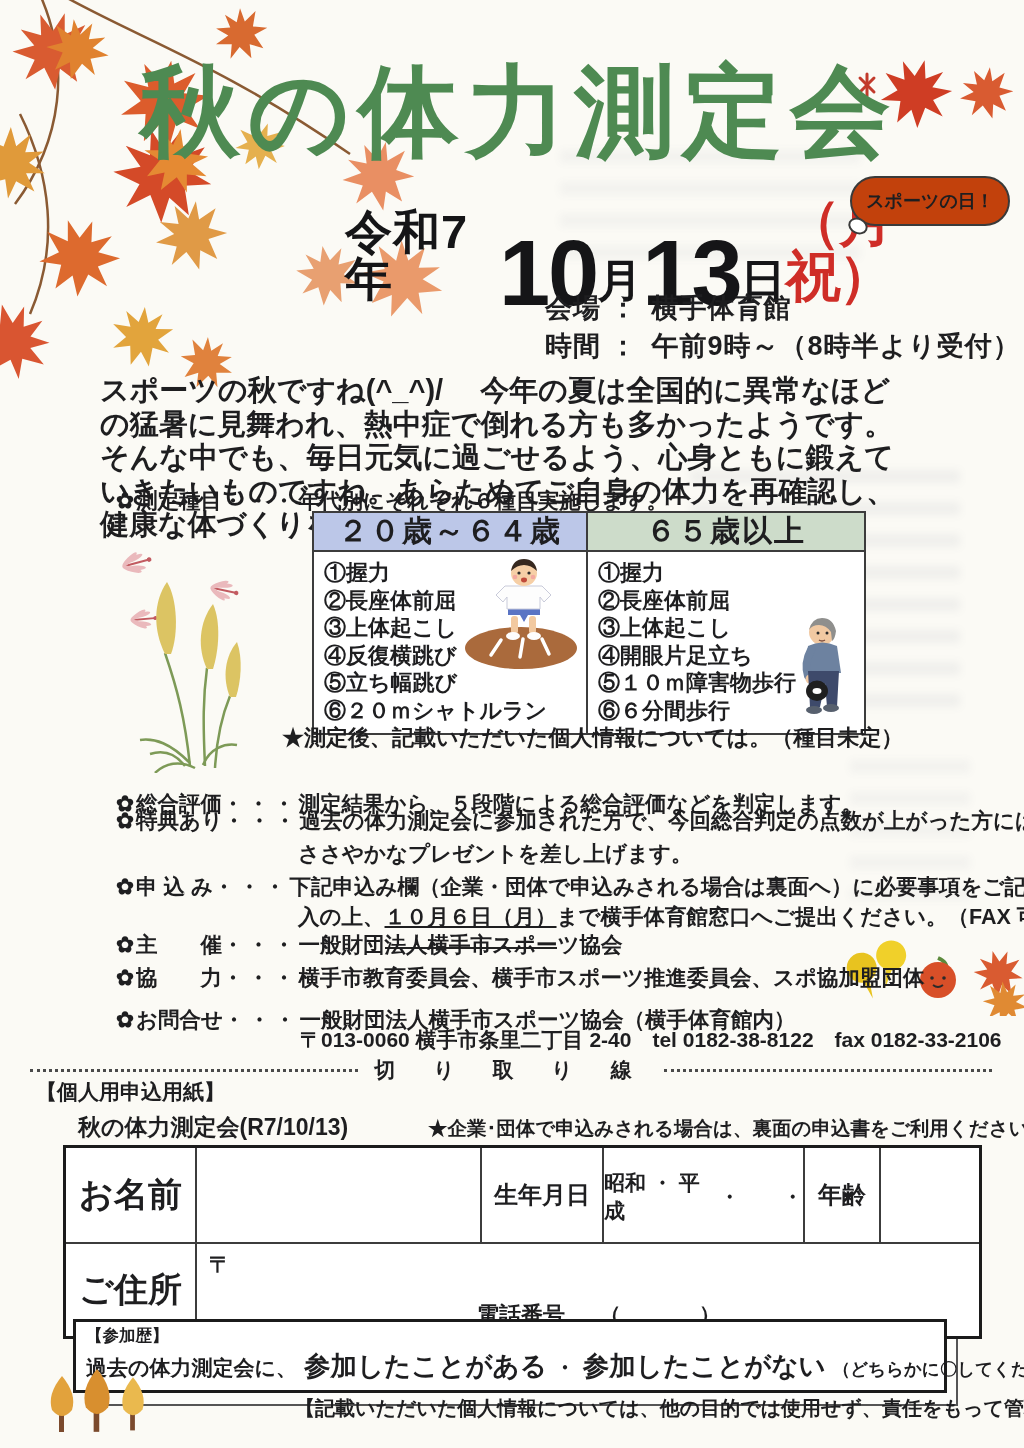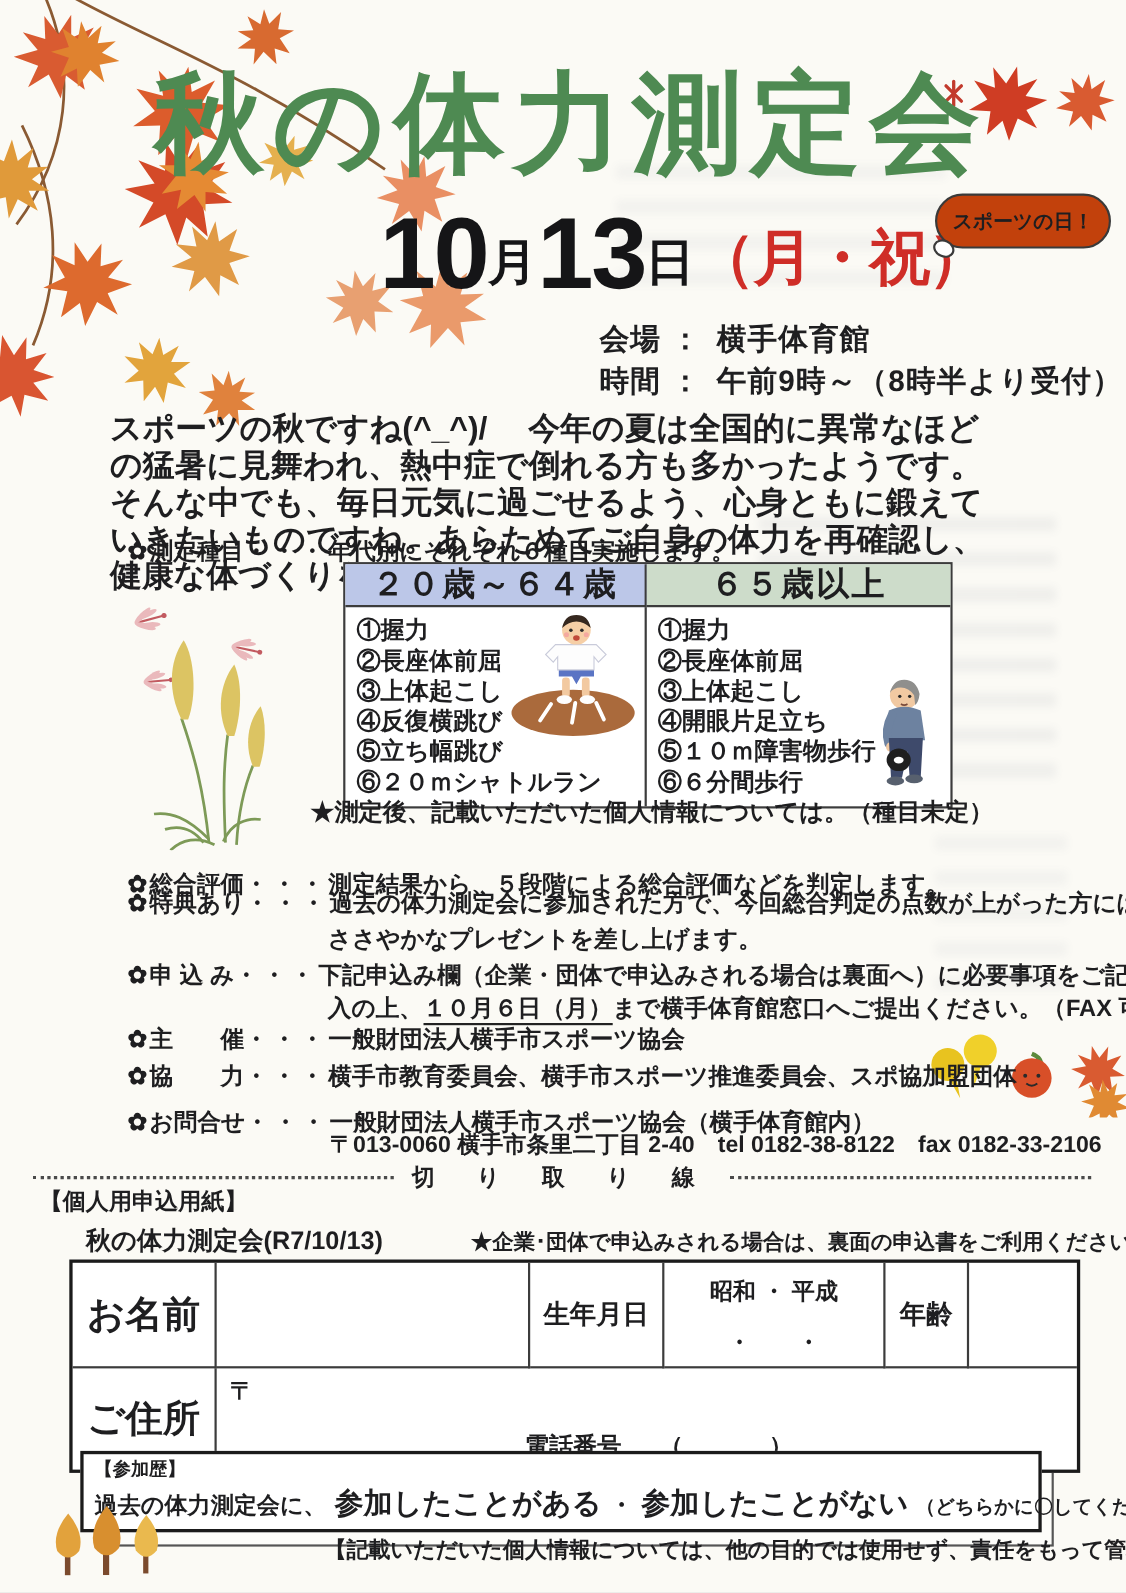--- a/index.html
+++ b/index.html
@@ -21,21 +21,21 @@
   .badge::after{content:"";position:absolute;left:-4px;bottom:-10px;width:16px;height:12px;
          border:2.5px solid #3a3a3a;border-radius:50%;background:#fff;transform:rotate(25deg);}
   .venue-time{left:545px;top:289px;z-index:2;font-weight:bold;font-size:27px;line-height:38px;letter-spacing:1px;}
   .venue-time .lbl{margin-right:14px;}
   .intro{left:100px;top:374px;width:814px;font-size:29px;font-weight:600;line-height:33.5px;z-index:2;}
   
   .iline{left:116px;font-size:21.5px;font-weight:600;line-height:28px;white-space:nowrap;z-index:2;}
   .iline .mark{margin-right:2px;}
   .iline .dots{letter-spacing:4px;}
   .icont{left:298px;font-size:21.5px;font-weight:600;line-height:28px;white-space:nowrap;z-index:2;}
-  .u{border-bottom:2.5px solid #222;padding-bottom:1px;}
+  .u{border-bottom:2.5px solid #222;padding-bottom:18px;text-decoration:underline;}
   .addr{left:300px;top:1026px;font-size:21px;font-weight:600;white-space:nowrap;z-index:2;}
   
   .etable{left:312px;top:511px;width:550px;border:2px solid #3c3c3c;display:grid;
           grid-template-columns:274px 276px;background:#fff;z-index:2;}
   .eth{height:37px;display:flex;align-items:center;justify-content:center;
        font-size:30px;font-weight:bold;border-bottom:2px solid #3c3c3c;letter-spacing:2px;}
   .eth.c1{background:#bcc7e8;border-right:2px solid #3c3c3c;}
   .eth.c2{background:#cddcca;}
   .etd{position:relative;padding:7px 10px 9px;font-size:22px;font-weight:600;line-height:27.5px;}
   .etd.c1{border-right:2px solid #3c3c3c;}
@@ -46,21 +46,21 @@
   .cut .txt{font-size:21px;font-weight:bold;letter-spacing:16px;white-space:nowrap;}
   .sheet-label{left:36px;top:1078px;font-size:21px;font-weight:600;z-index:2;}
   .form-title{left:78px;top:1112px;font-size:23px;font-weight:600;z-index:2;}
   .form-note{left:428px;top:1115px;font-size:19.5px;font-weight:bold;z-index:2;white-space:nowrap;}
   .ftable{left:63px;top:1145px;width:913px;border:3px solid #1b1b1b;background:#fff;display:grid;
           grid-template-columns:131px 285px 122px 201px 76px 98px;grid-template-rows:96px 92px;z-index:2;}
   .fcell{border-right:2px solid #3c3c3c;border-bottom:2px solid #3c3c3c;position:relative;}
   .fcell.lastcol{border-right:none;}
   .fcell.lastrow{border-bottom:none;}
   .flabel{display:flex;align-items:center;justify-content:center;font-size:34px;font-weight:600;}
-  .fbirth{display:flex;flex-direction:column;align-items:center;justify-content:space-between;
+  .fbirth{display:flex;flex-direction:row;align-items:center;justify-content:space-between;
           padding:12px 0 8px;font-size:21px;font-weight:600;}
   .faddr{grid-column:2/7;}
   .postal{position:absolute;left:12px;top:6px;font-size:22px;font-weight:600;}
   .phone{position:absolute;left:280px;bottom:6px;font-size:22px;font-weight:600;}
   .phone .par{margin-left:34px;letter-spacing:28px;}
   .underlay{left:86px;top:1331px;width:868px;height:71px;border:2px solid #555;background:#fdfdfa;z-index:1;}
   .receipt{position:absolute;left:744px;top:22px;font-size:23px;font-weight:600;}
   .sanka{left:73px;top:1319px;width:874px;height:74px;border:3px solid #1b1b1b;background:#fff;
          z-index:2;padding:3px 10px 0;box-sizing:border-box;}
   .sanka .s1{font-size:16.5px;font-weight:600;}
@@ -132,20 +132,21 @@
     <use href="#maple" fill="#d95b31" transform="translate(118 44) rotate(-30) scale(0.6)"></use>
     <g stroke="#c23a2c" stroke-width="3" stroke-linecap="round">
       <line x1="30" y1="36" x2="44" y2="50"></line>
         <line x1="44" y1="36" x2="30" y2="50"></line>
         <line x1="37" y1="32" x2="37" y2="54"></line>
     </g>
   </svg>
 
   <div class="abs title">秋の体力測定会</div>
   <div class="abs date-row">
+    <span class="date-era">令和7年</span>
     <span class="date-num">10</span>
     <span class="date-unit">月</span>
     <span class="date-num">13</span>
     <span class="date-unit">日</span>
     <span class="date-holiday">（月・祝）</span>
   </div>
   <div class="abs badge">スポーツの日！</div>
 
   <div class="abs venue-time">
     <div>

